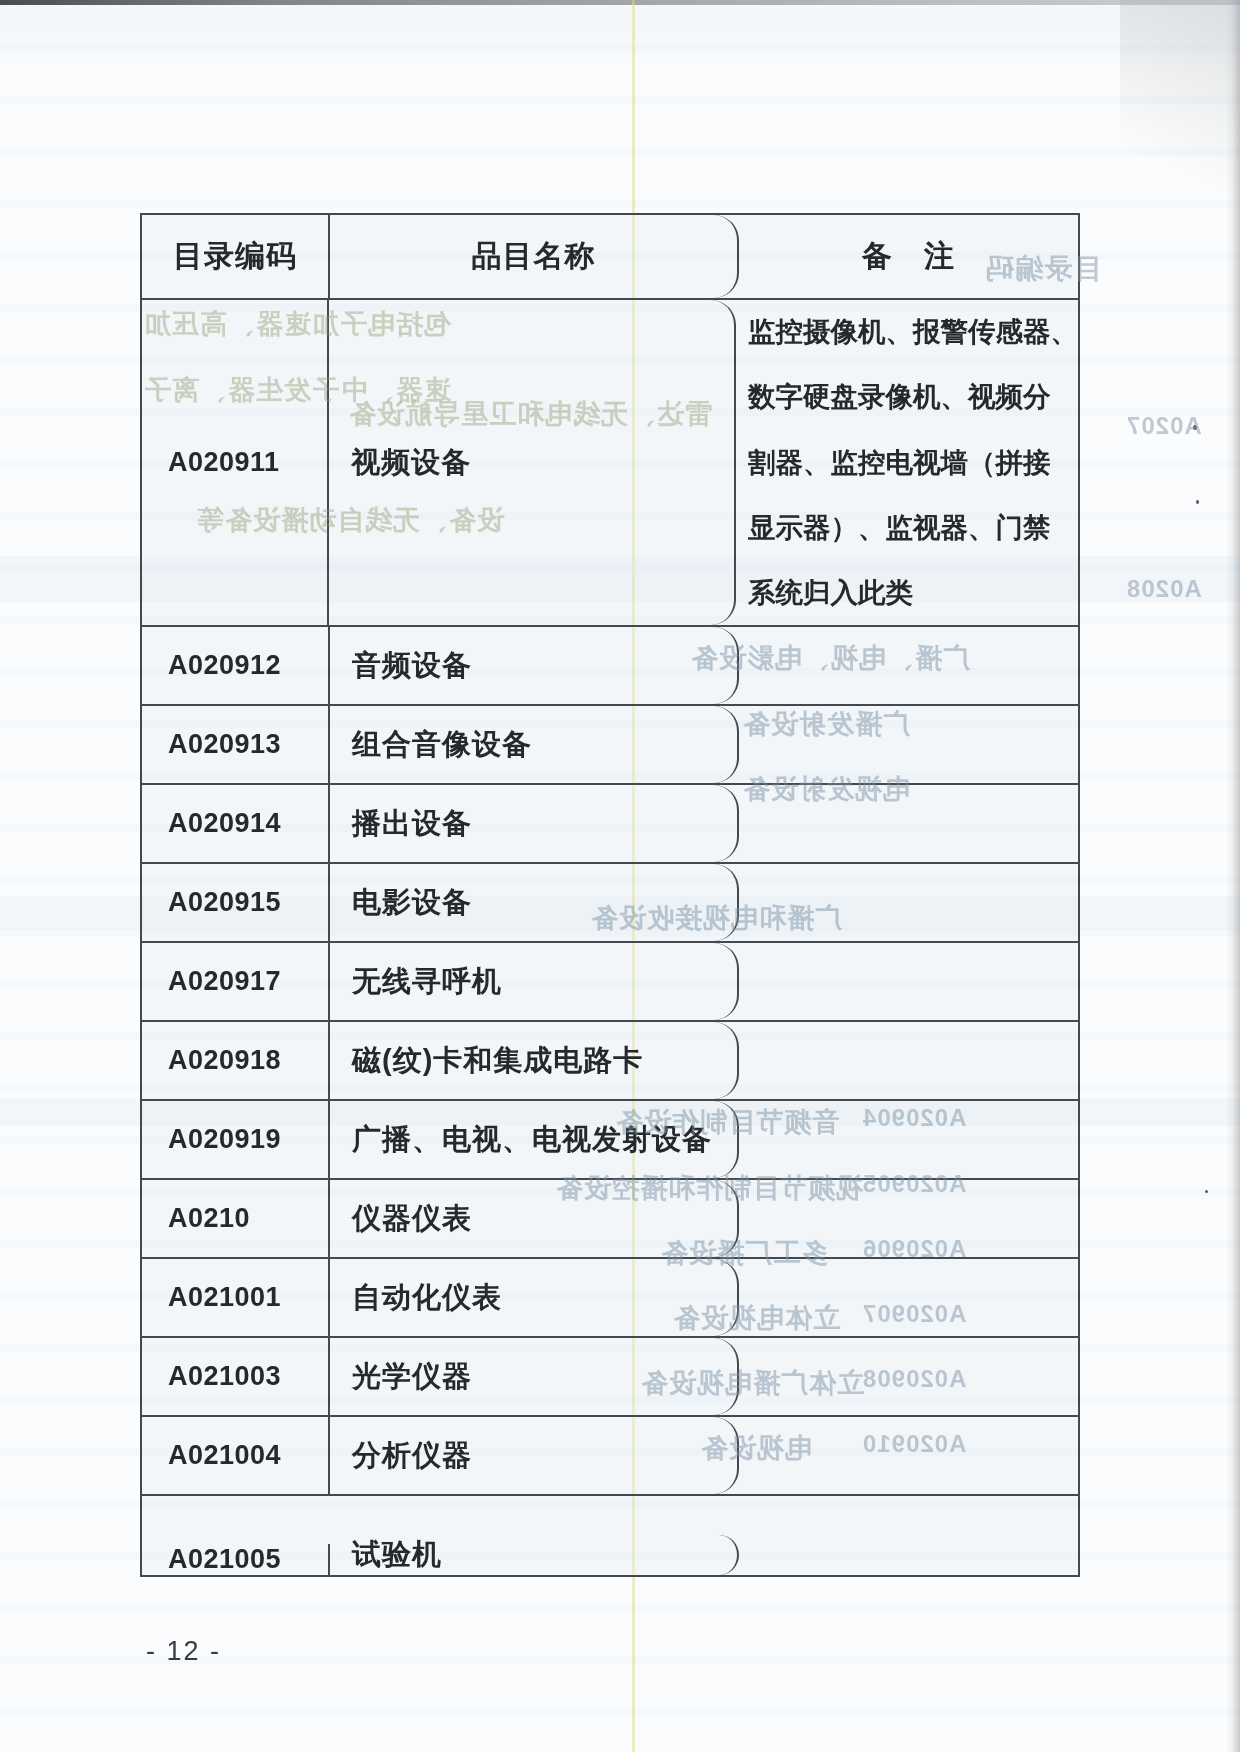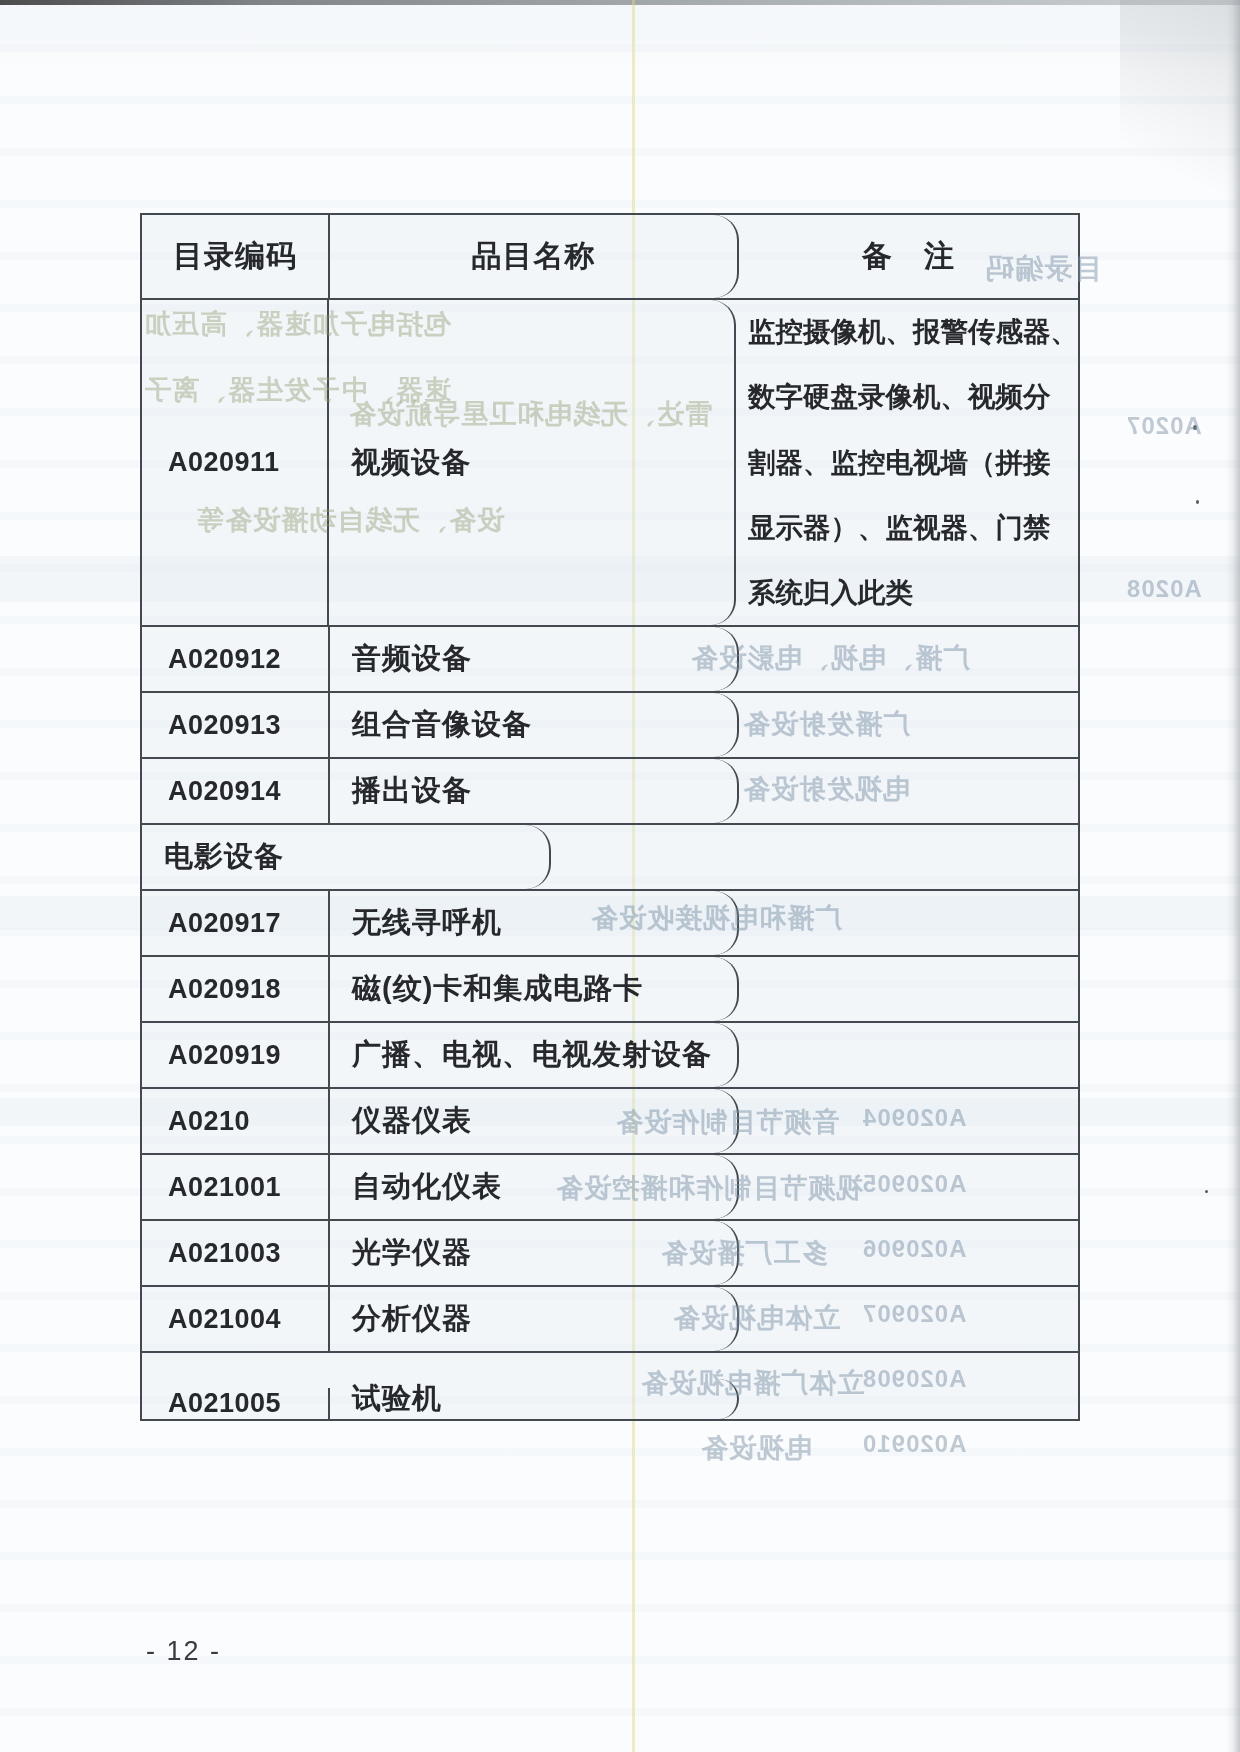--- a/index.html
+++ b/index.html
@@ -44,21 +44,21 @@
   .speck.k3{left:1205px;top:1190px;width:3px;height:3px;}
 
   
   .doc-table{
     position:absolute;left:140px;top:213px;width:940px;
     border:2px solid #44494f;
     background:rgba(226,234,241,.34);
     box-sizing:border-box;
     z-index:2;
   }
-  .t-row{display:flex;box-sizing:border-box;border-bottom:2px solid #44494f;height:66px;}
+  .t-row{display:flex;box-sizing:border-box;border-bottom:2px solid #44494f;height:79px;}
   .t-row:last-child{border-bottom:none;align-items:flex-end;}
   .t-row.header{height:85px;}
   .t-row.tall{height:327px;}
   .cell{box-sizing:border-box;display:flex;align-items:center;overflow:visible;}
   .c-code{width:188px;border-right:2px solid #44494f;padding-left:26px;
           font-size:27px;font-weight:600;letter-spacing:.5px;}
   .c-name{width:409px;border-right:2px solid #44494f;padding-left:22px;
           font-size:29px;font-weight:600;letter-spacing:1px;white-space:nowrap;border-radius:25px;}
   .c-remark{flex:1;padding-left:12px;font-size:27.5px;font-weight:600;white-space:nowrap;}
   .t-row.header .cell{justify-content:center;padding-left:0;font-size:30px;font-weight:600;letter-spacing:1px;}
@@ -120,20 +120,21 @@
       <div class="cell c-code">A020913</div>
       <div class="cell c-name">组合音像设备</div>
       <div class="cell c-remark"></div>
     </div>
     <div class="t-row">
       <div class="cell c-code">A020914</div>
       <div class="cell c-name">播出设备</div>
       <div class="cell c-remark"></div>
     </div>
     <div class="t-row">
+      <div class="cell c-code">A020915</div>
       <div class="cell c-name">电影设备</div>
       <div class="cell c-remark"></div>
     </div>
     <div class="t-row">
       <div class="cell c-code">A020917</div>
       <div class="cell c-name">无线寻呼机</div>
       <div class="cell c-remark"></div>
     </div>
     <div class="t-row">
       <div class="cell c-code">A020918</div>

